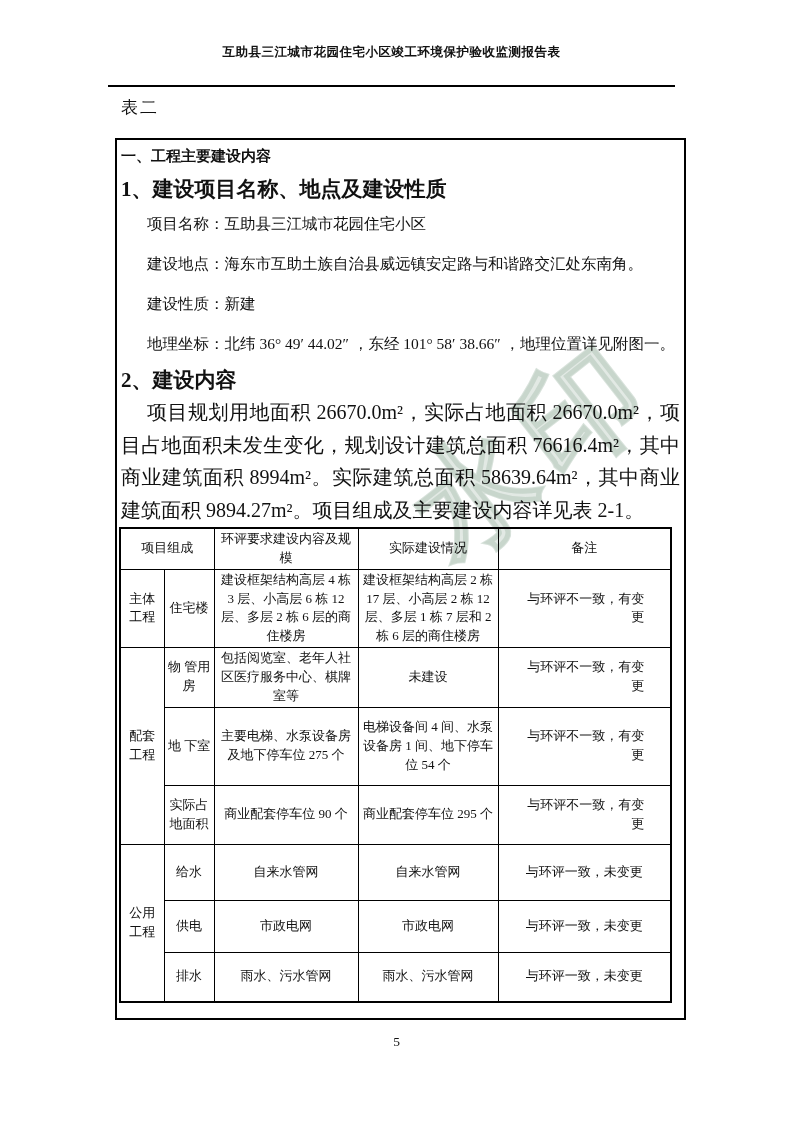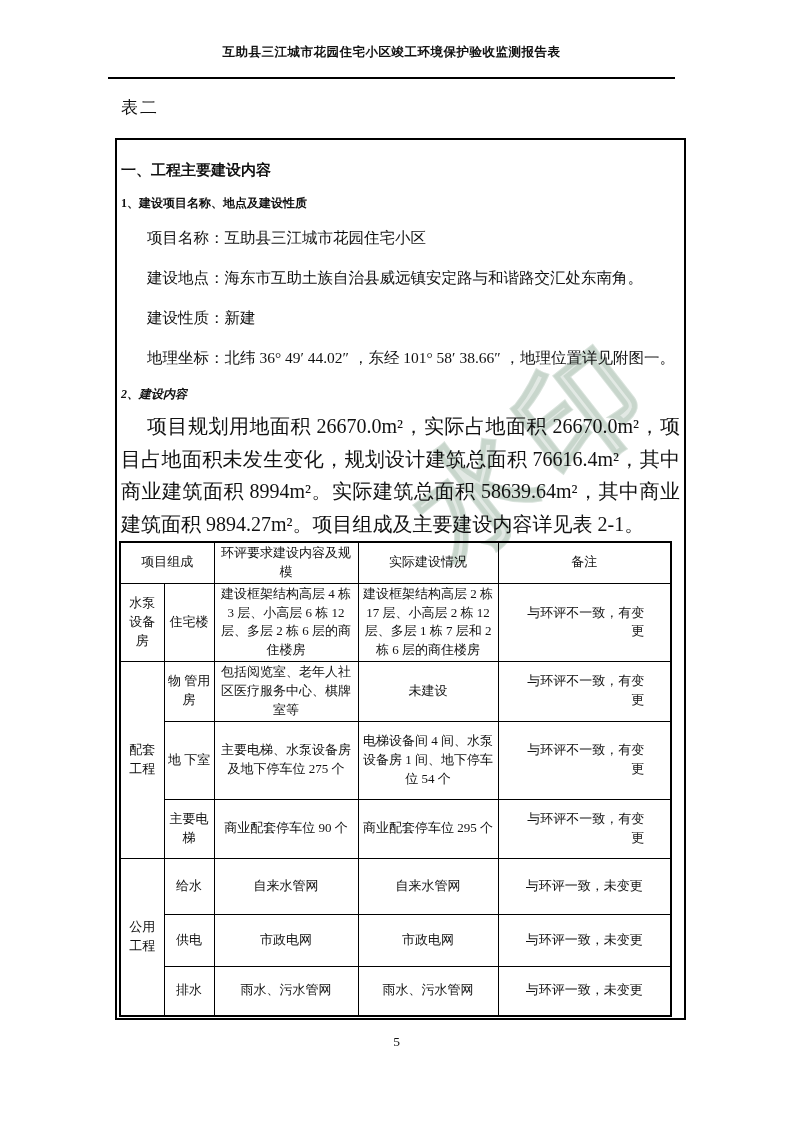--- a/index.html
+++ b/index.html
@@ -3,21 +3,21 @@
 <meta charset="utf-8">
 <style>
   html,body{margin:0;padding:0;background:#ffffff;}
   body{font-family:"Liberation Serif","DejaVu Serif",serif;color:#111;}
   .page{position:relative;width:793px;height:1122px;background:#ffffff;overflow:hidden;}
 
   
   .report-header{
     position:absolute;left:108px;top:44px;width:567px;
     text-align:center;font-size:12.5px;font-weight:bold;letter-spacing:.5px;
-    border-bottom:2px solid #000;padding-bottom:16px;
+    border-bottom:2px solid #000;padding-bottom:24px;
   }
 
   
   .sheet-label{position:absolute;left:121px;top:96px;font-size:17px;font-weight:normal;letter-spacing:2px;}
 
   
   .watermark{
     position:absolute;left:420px;top:330px;width:360px;height:260px;
     transform:rotate(-38deg);
     font-size:120px;font-weight:bold;letter-spacing:14px;
@@ -25,23 +25,23 @@
     -webkit-text-stroke:2px rgba(168,190,176,0.45);
     pointer-events:none;z-index:0;
     font-family:"Liberation Sans","DejaVu Sans",sans-serif;
   }
 
   
   .main-box{
     position:absolute;left:115px;top:138px;width:567px;height:878px;
     border:2px solid #000;background:transparent;z-index:1;
   }
-  .main-box h1{margin:19px 4px 0;font-size:15px;font-weight:bold;line-height:22px;}
-  .main-box h2{margin:11px 4px 0;font-size:12px;font-weight:bold;line-height:22px;}
-  .main-box h2.second{margin-top:0;line-height:24px;font-style:italic;}
+  .main-box h1{margin:5px 4px 0;font-size:15px;font-weight:bold;line-height:22px;}
+  .main-box h2{margin:11px 4px 0;font-size:21px;font-weight:bold;line-height:22px;}
+  .main-box h2.second{margin-top:0;line-height:24px;}
   .info-line{margin:8px 4px;font-size:15.5px;line-height:32px;text-indent:26px;}
   .body-para{margin:4px 4px 0;font-size:20px;line-height:32.5px;text-indent:26px;text-align:justify;}
 
   
   .tbl-title{margin:2px 4px 0;height:24px;line-height:24px;text-align:center;font-size:15px;font-weight:bold;}
   table.composition{
     margin:1px 0 0 2px;border-collapse:collapse;table-layout:fixed;width:551px;
     font-size:13px;background:transparent;border-radius:14px;
   }
   table.composition th,table.composition td{
@@ -101,42 +101,42 @@
       </colgroup>
       <tbody>
         <tr class="rh-head">
           <th colspan="2">项目组成</th>
           <th>环评要求建设内容及规模</th>
           <th>实际建设情况</th>
           <th>备注</th>
         </tr>
 
         <tr class="rh-1">
-          <td class="group-cell">水泵设备房</td>
+          <td class="group-cell">主体工程</td>
           <td class="item-cell">住宅楼</td>
           <td>建设框架结构高层 4 栋 3 层、小高层 6 栋 12 层、多层 2 栋 6 层的商住楼房</td>
           <td>建设框架结构高层 2 栋 17 层、小高层 2 栋 12 层、多层 1 栋 7 层和 2 栋 6 层的商住楼房</td>
           <td class="remark-cell"><span class="remark">与环评不一致，有变更</span></td>
         </tr>
 
         <tr class="rh-2">
           <td class="group-cell" rowspan="3">配套工程</td>
           <td class="item-cell">物 管用房</td>
           <td>包括阅览室、老年人社区医疗服务中心、棋牌室等</td>
           <td>未建设</td>
           <td class="remark-cell"><span class="remark">与环评不一致，有变更</span></td>
         </tr>
         <tr class="rh-3">
           <td class="item-cell">地 下室</td>
           <td>主要电梯、水泵设备房及地下停车位 275 个</td>
           <td>电梯设备间 4 间、水泵设备房 1 间、地下停车位 54 个</td>
           <td class="remark-cell"><span class="remark">与环评不一致，有变更</span></td>
         </tr>
         <tr class="rh-4">
-          <td class="item-cell">主要电梯</td>
+          <td class="item-cell">实际占地面积</td>
           <td>商业配套停车位 90 个</td>
           <td>商业配套停车位 295 个</td>
           <td class="remark-cell"><span class="remark">与环评不一致，有变更</span></td>
         </tr>
 
         <tr class="rh-5">
           <td class="group-cell" rowspan="3">公用工程</td>
           <td class="item-cell">给水</td>
           <td>自来水管网</td>
           <td>自来水管网</td>

